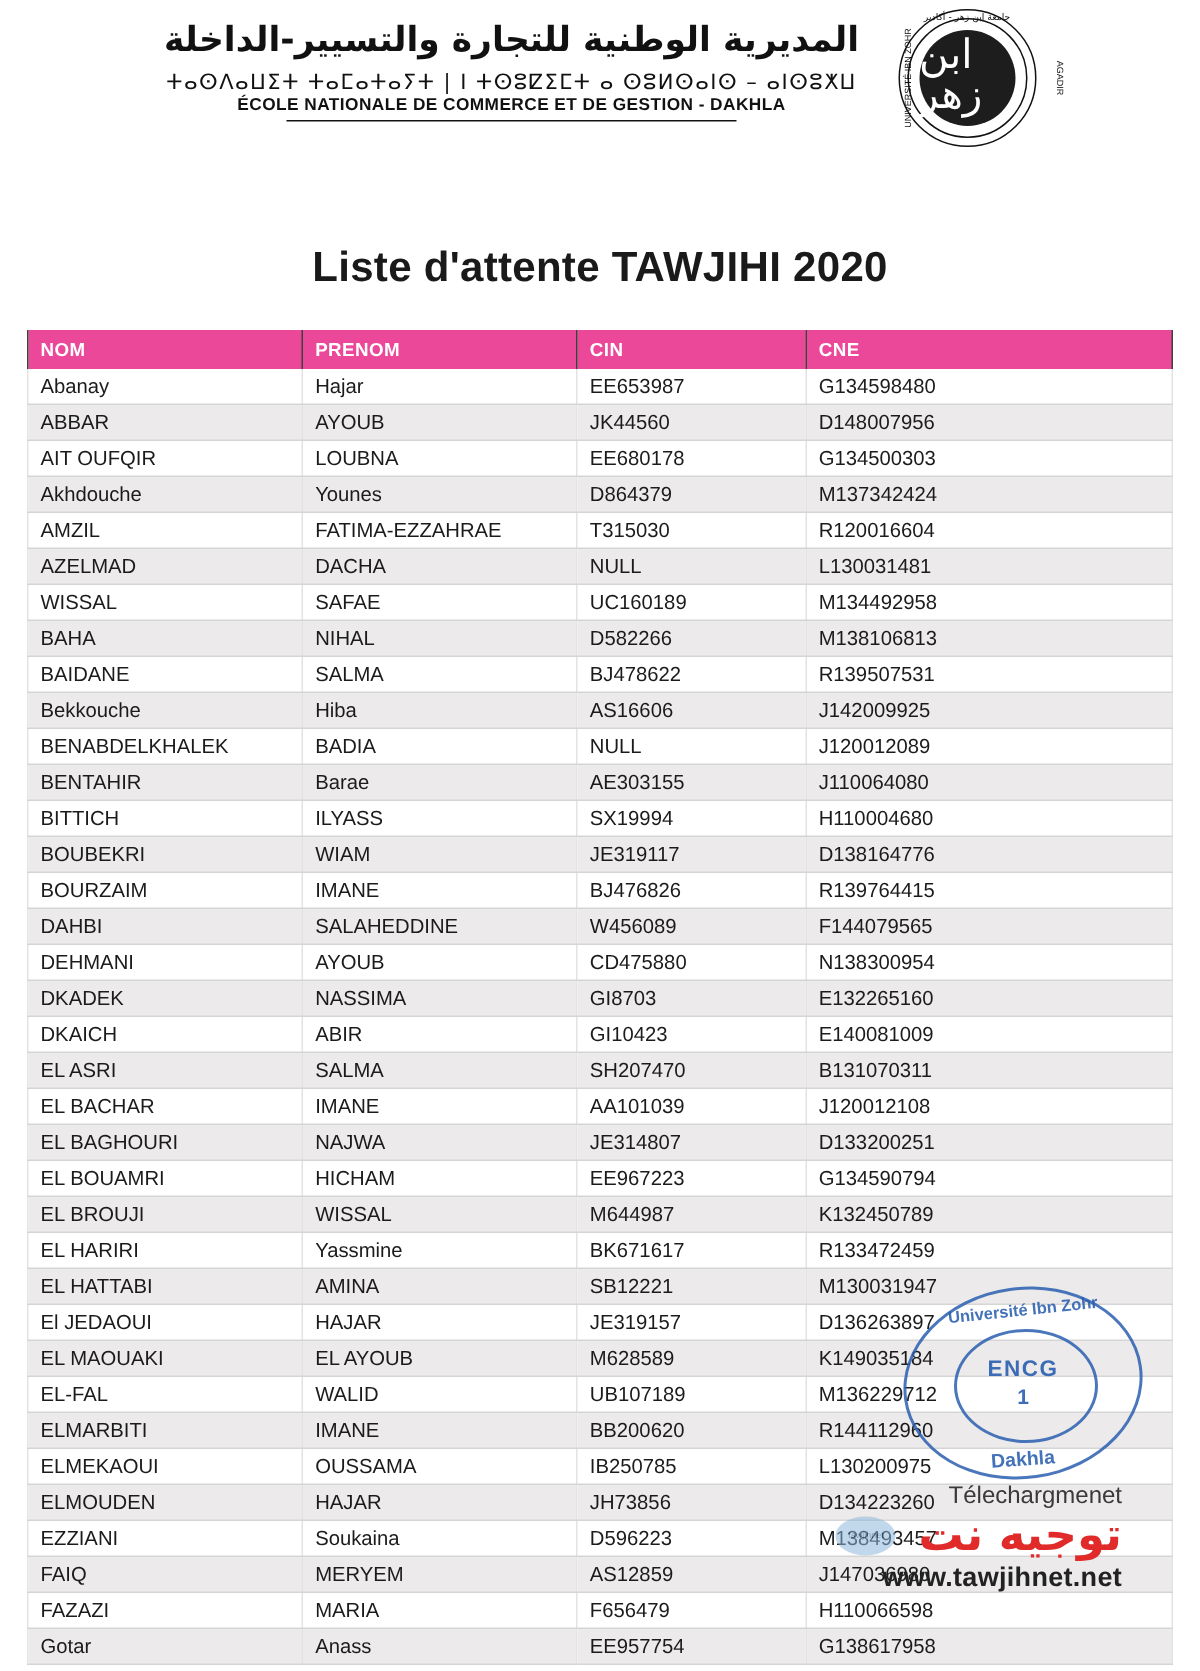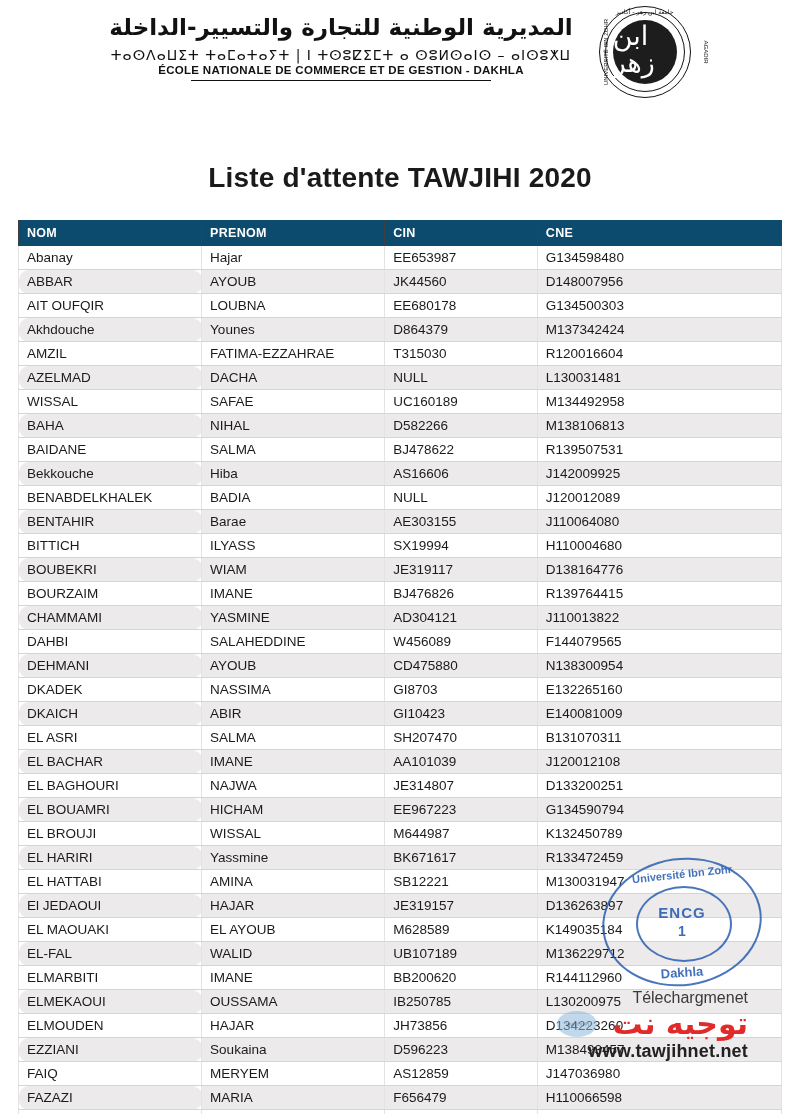--- a/index.html
+++ b/index.html
@@ -144,41 +144,41 @@
   .table-wrap {
     margin: 0 18px;
     position: relative;
   }
   table.listing {
     width: 100%;
     border-collapse: collapse;
     font-size: 13.5px;
   }
   table.listing thead th {
-    background: #0c4a6e;
+    background: #ec4899;
     color: #ffffff;
     text-align: left;
     font-size: 12.5px;
     font-weight: bold;
     padding: 6px 8px;
     letter-spacing: 0.3px;
     border-right: 1px solid #3f3f3f;
   }
   table.listing tbody td {
     padding: 4px 8px;
     border-bottom: 1px solid #d5d5d5;
     border-right: 1px solid #e3e3e3;
     color: #1b1b1b;
     white-space: nowrap;
     overflow: hidden;
     text-overflow: ellipsis;
   }
   table.listing tbody tr:nth-child(odd) td { background: #ffffff; }
   table.listing tbody tr:nth-child(even) td { background: #eceaea; }
-  table.listing tbody td:first-child { border-left: 1px solid #e3e3e3; border-radius: 10px; }
+  table.listing tbody td:first-child { border-left: 1px solid #e3e3e3; }
   table.listing thead th:first-child { border-left: 1px solid #3f3f3f; }
 
   col.c-nom { width: 24%; }
   col.c-prenom { width: 24%; }
   col.c-cin { width: 20%; }
   col.c-cne { width: 32%; }
 
   
   .stamp {
     position: absolute;
@@ -429,26 +429,20 @@
           <td>JE319117</td>
           <td>D138164776</td>
         </tr>
         <tr>
           <td>BOURZAIM</td>
           <td>IMANE</td>
           <td>BJ476826</td>
           <td>R139764415</td>
         </tr>
         <tr>
-          <td>CHAMMAMI</td>
-          <td>YASMINE</td>
-          <td>AD304121</td>
-          <td>J110013822</td>
-        </tr>
-        <tr>
           <td>DAHBI</td>
           <td>SALAHEDDINE</td>
           <td>W456089</td>
           <td>F144079565</td>
         </tr>
         <tr>
           <td>DEHMANI</td>
           <td>AYOUB</td>
           <td>CD475880</td>
           <td>N138300954</td>

